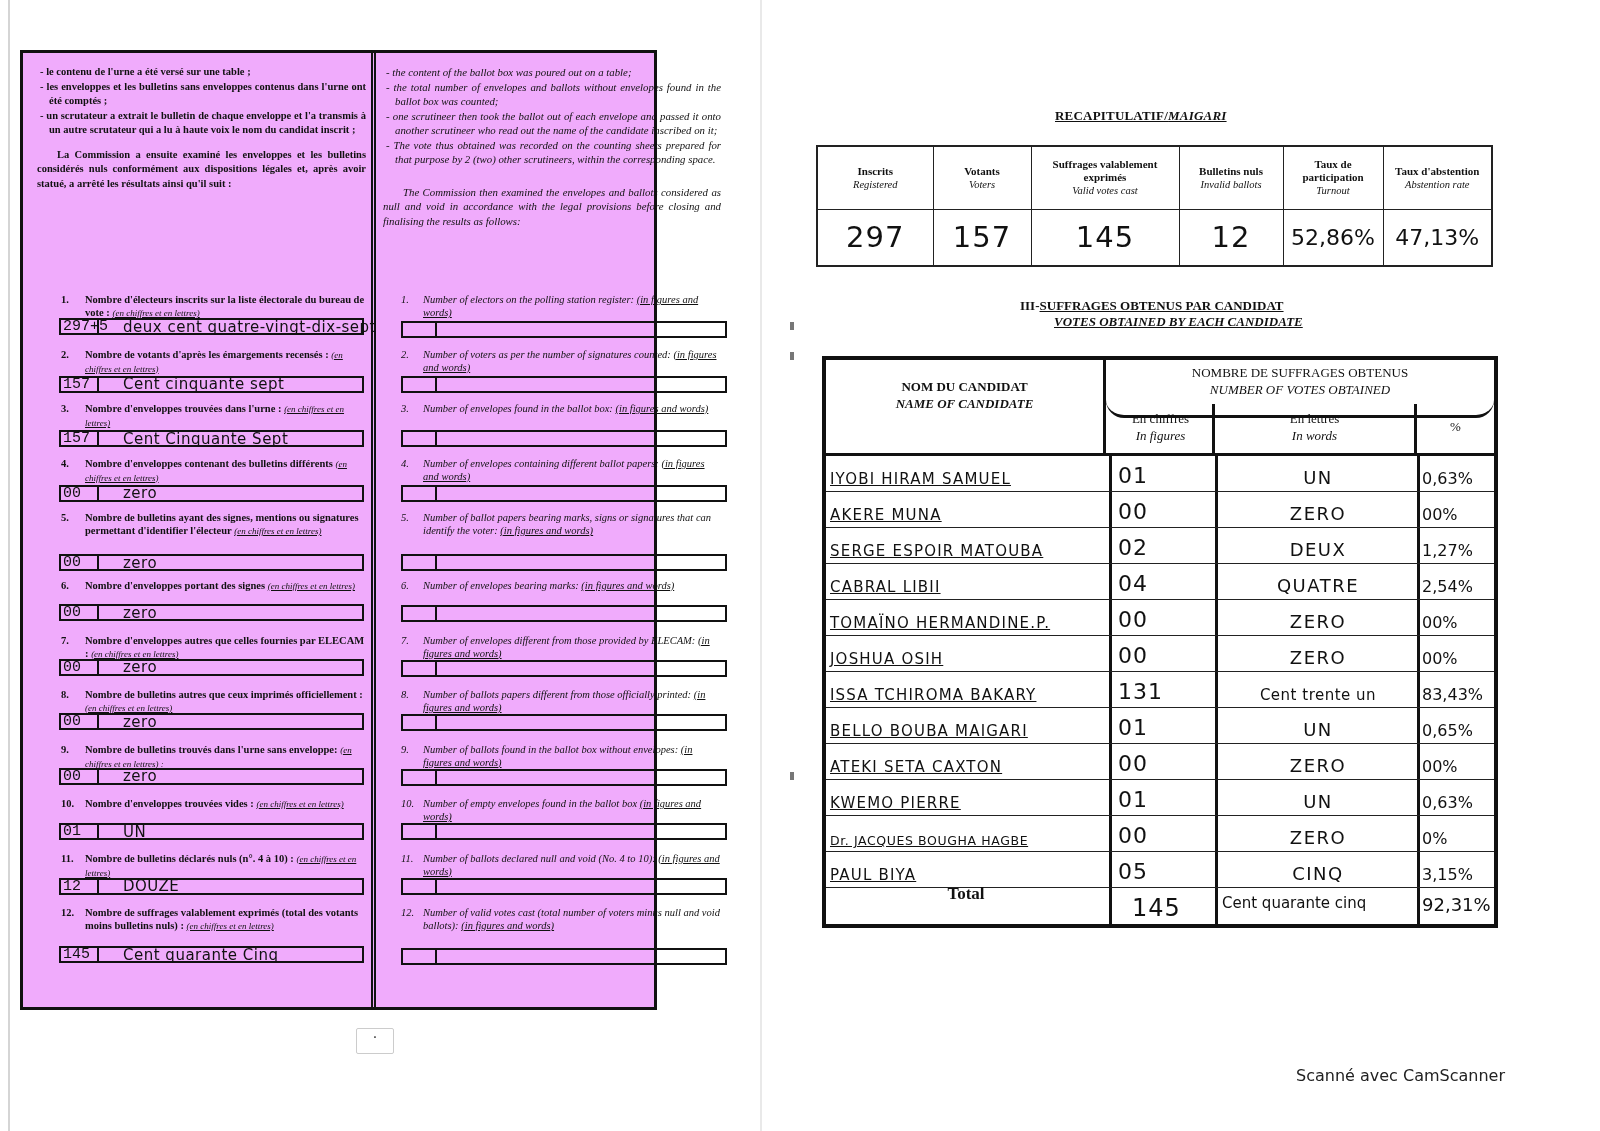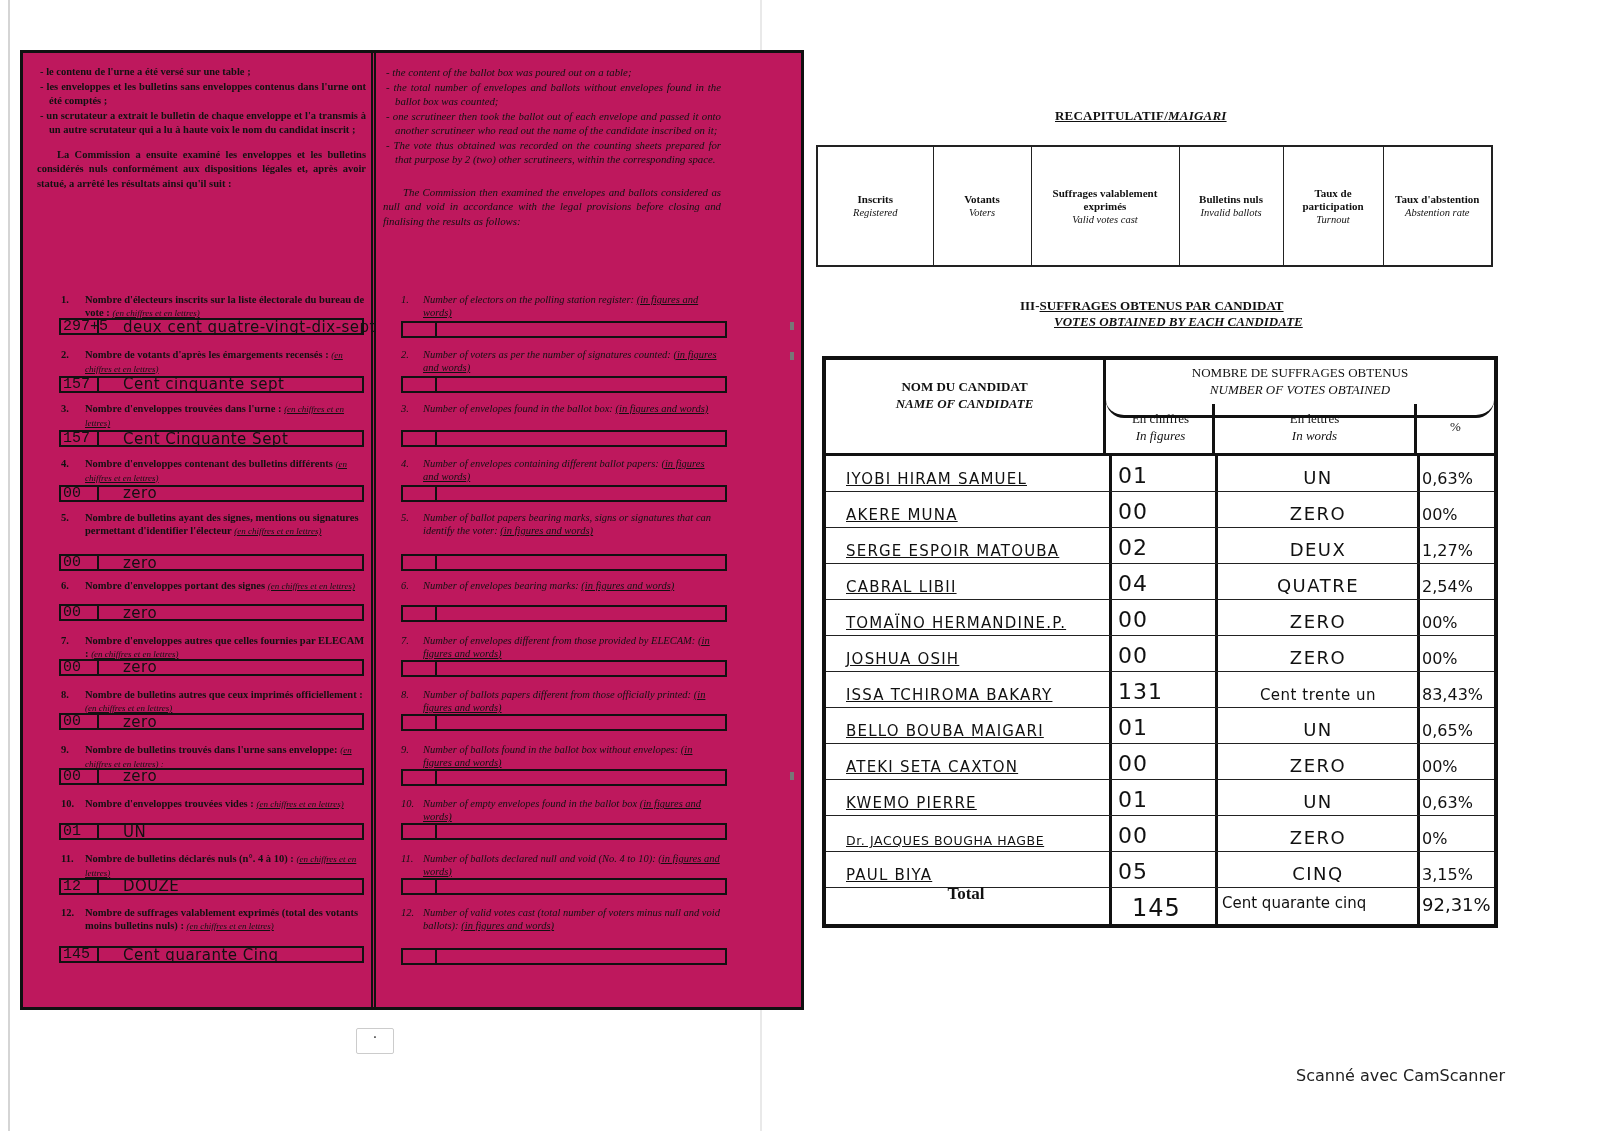--- a/index.html
+++ b/index.html
@@ -3,21 +3,21 @@
 <meta charset="utf-8">
 <style>
   * { box-sizing: border-box; margin: 0; padding: 0; }
   html, body { width: 1600px; height: 1131px; background: #ffffff; overflow: hidden; }
   body { position: relative; font-family: "Liberation Sans", sans-serif; color: #111; }
 
   .page-fold { position: absolute; left: 760px; top: 0; width: 2px; height: 1131px; background: #e9e9e9; }
   .left-edge { position: absolute; left: 8px; top: 0; width: 2px; height: 1131px; background: #d5d5d5; }
 
   
-  .form-sheet { position: absolute; left: 20px; top: 50px; width: 784px; height: 960px; border: 3px solid #111; background: #be185d; }
+  .form-sheet { position: absolute; left: 20px; top: 50px; width: 637px; height: 960px; border: 3px solid #111; background: #f0abfc; }
   .form-col { position: absolute; top: 4px; bottom: 4px; }
   .col-fr { left: 6px; width: 343px; }
   .col-en { left: 356px; width: 348px; }
   .col-divider { position: absolute; left: 348px; top: 0; bottom: 0; width: 5px; border-left: 2px solid #111; border-right: 2px solid #111; }
 
   .bullets { list-style: none; font-family: "Liberation Serif", serif; font-weight: bold; font-size: 10.5px; line-height: 14.5px; padding: 8px 6px 0 8px; text-align: justify; }
   .col-en .bullets { font-style: italic; font-weight: normal; font-size: 10.8px; padding-left: 4px; }
   .bullets li { padding-left: 12px; text-indent: -9px; }
   .bullets li::before { content: "- "; }
   .intro { font-family: "Liberation Serif", serif; font-weight: bold; font-size: 10.5px; line-height: 14.5px; padding: 10px 6px 0 8px; text-indent: 20px; text-align: justify; }
@@ -61,21 +61,21 @@
   .ct-sub { position: absolute; top: 44px; height: 52px; text-align: center; font-family: "Liberation Serif", serif; font-size: 13px; line-height: 17px; padding-top: 6px; }
   .ct-sub i { display: block; }
   .ct-sub.figures { left: 283px; width: 106px; border-right: 3px solid #111; }
   .ct-sub.words { left: 389px; width: 202px; border-right: 3px solid #111; }
   .ct-sub.pct { left: 591px; right: 0; padding-top: 14px; }
 
   .ct-body { position: absolute; left: 0; right: 0; top: 96px; bottom: 0; }
   .vline { position: absolute; top: 0; bottom: 0; width: 3px; background: #111; }
   .ct-row { position: absolute; left: 0; right: 0; height: 36px; }
   .ct-row .c { position: absolute; bottom: 4px; font-family: "DejaVu Sans", sans-serif; color: #111; white-space: nowrap; }
-  .ct-row .c-name { left: 20px; width: 278px; font-size: 15px; letter-spacing: 1.2px; text-decoration: underline; }
+  .ct-row .c-name { left: 4px; width: 278px; font-size: 15px; letter-spacing: 1.2px; text-decoration: underline; }
   .ct-row .c-fig { left: 292px; width: 96px; font-size: 22px; letter-spacing: 1px; }
   .ct-row .c-words { left: 394px; width: 196px; text-align: center; font-size: 18px; letter-spacing: 1.5px; }
   .ct-row .c-pct { left: 596px; width: 76px; font-size: 16px; }
   .ct-row .rule { position: absolute; left: 0; right: 0; bottom: 0; height: 1.5px; background: #222; }
   .ct-total { position: absolute; left: 0; right: 0; height: 46px; }
   .ct-total .t-label { position: absolute; left: 0; width: 280px; top: 0; text-align: center; font-family: "Liberation Serif", serif; font-weight: bold; font-size: 17px; }
   .ct-total .c { position: absolute; top: 10px; font-family: "DejaVu Sans", sans-serif; white-space: nowrap; }
   .ct-total .c-fig { left: 306px; font-size: 24px; letter-spacing: 1px; }
   .ct-total .c-words { left: 396px; font-size: 15px; }
   .ct-total .c-pct { left: 596px; font-size: 18px; }
@@ -312,20 +312,28 @@
         </td>
     <td style="width:100px">
           <b>Taux de participation</b>
           <i>Turnout</i>
         </td>
     <td>
           <b>Taux d'abstention</b>
           <i>Abstention rate</i>
         </td>
   </tr>
+  <tr class="sum-vals">
+    <td>297</td>
+    <td>157</td>
+    <td>145</td>
+    <td>12</td>
+    <td class="small">52,86%</td>
+    <td class="small">47,13%</td>
+  </tr>
 </tbody>
   </table>
 
 <div class="section-title">
   <div class="fr"><b>III-</b><span>SUFFRAGES OBTENUS PAR CANDIDAT</span></div>
   <div class="en">VOTES OBTAINED BY EACH CANDIDATE</div>
 </div>
 
 <div class="cand-table">
   <div class="ct-head">

